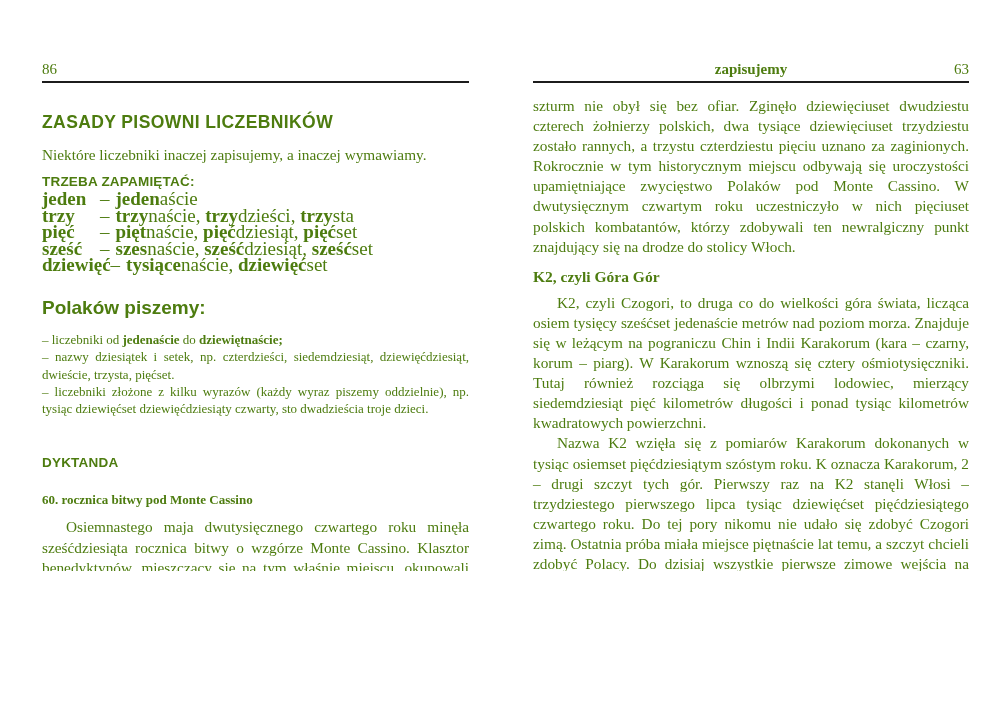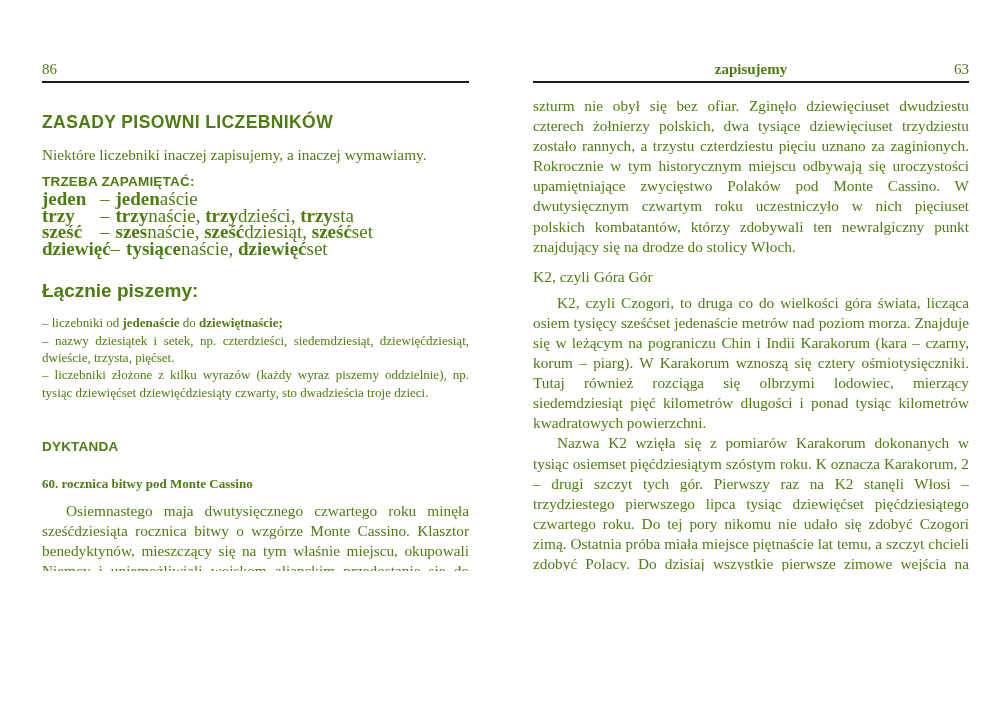--- a/index.html
+++ b/index.html
@@ -68,21 +68,21 @@
   }
   .bullet b { font-weight: bold; }
 
   .article-title {
     font-size: 13px;
     font-weight: bold;
     margin: 22px 0 9px 0;
   }
   .section-title {
     font-size: 15.5px;
-    font-weight: normal;
+    font-weight: bold;
     margin: 11px 0 7px 0;
   }
 
   .par {
     font-size: 15.3px;
     line-height: 20.1px;
     text-align: justify;
     text-indent: 24px;
     margin: 0;
   }
@@ -108,28 +108,31 @@
     <div class="mem-label">TRZEBA ZAPAMIĘTAĆ:</div>
 
     <div class="mem-list">
       <div class="mem-row">
         <span class="mem-term">jeden</span><span class="mem-dash">–</span><span class="mem-def"><b>jeden</b><span>aście</span></span>
       </div>
       <div class="mem-row">
         <span class="mem-term">trzy</span><span class="mem-dash">–</span><span class="mem-def"><b>trzy</b><span>naście, </span><b>trzy</b><span>dzieści, </span><b>trzy</b><span>sta</span></span>
       </div>
       <div class="mem-row">
+        <span class="mem-term">pięć</span><span class="mem-dash">–</span><span class="mem-def"><b>pięt</b><span>naście, </span><b>pięć</b><span>dziesiąt, </span><b>pięć</b><span>set</span></span>
+      </div>
+      <div class="mem-row">
         <span class="mem-term">sześć</span><span class="mem-dash">–</span><span class="mem-def"><b>szes</b><span>naście, </span><b>sześć</b><span>dziesiąt, </span><b>sześć</b><span>set</span></span>
       </div>
       <div class="mem-row">
         <span class="mem-term">dziewięć</span><span class="mem-dash">–</span><span class="mem-def"><b>tysiące</b><span>naście, </span><b>dziewięć</b><span>set</span></span>
       </div>
     </div>
 
-    <h2 class="sub-heading">Łącznie piszemy:</h2>
+    <h2 class="sub-heading">Polaków piszemy:</h2>
 
     <p class="bullet"><span>– liczebniki od </span><b>jedenaście</b><span> do </span><b>dziewiętnaście;</b></p>
     <p class="bullet">– nazwy dziesiątek i setek, np. czterdzieści, siedemdziesiąt, dziewięćdziesiąt, dwieście, trzysta, pięćset.</p>
 
 
     <p class="bullet">– liczebniki złożone z kilku wyrazów (każdy wyraz piszemy oddzielnie), np. tysiąc dziewięćset dziewięćdziesiąty czwarty, sto dwadzieścia troje dzieci.</p>
 
     <div class="dyk-label">DYKTANDA</div>
 
     <h3 class="article-title">60. rocznica bitwy pod Monte Cassino</h3>

